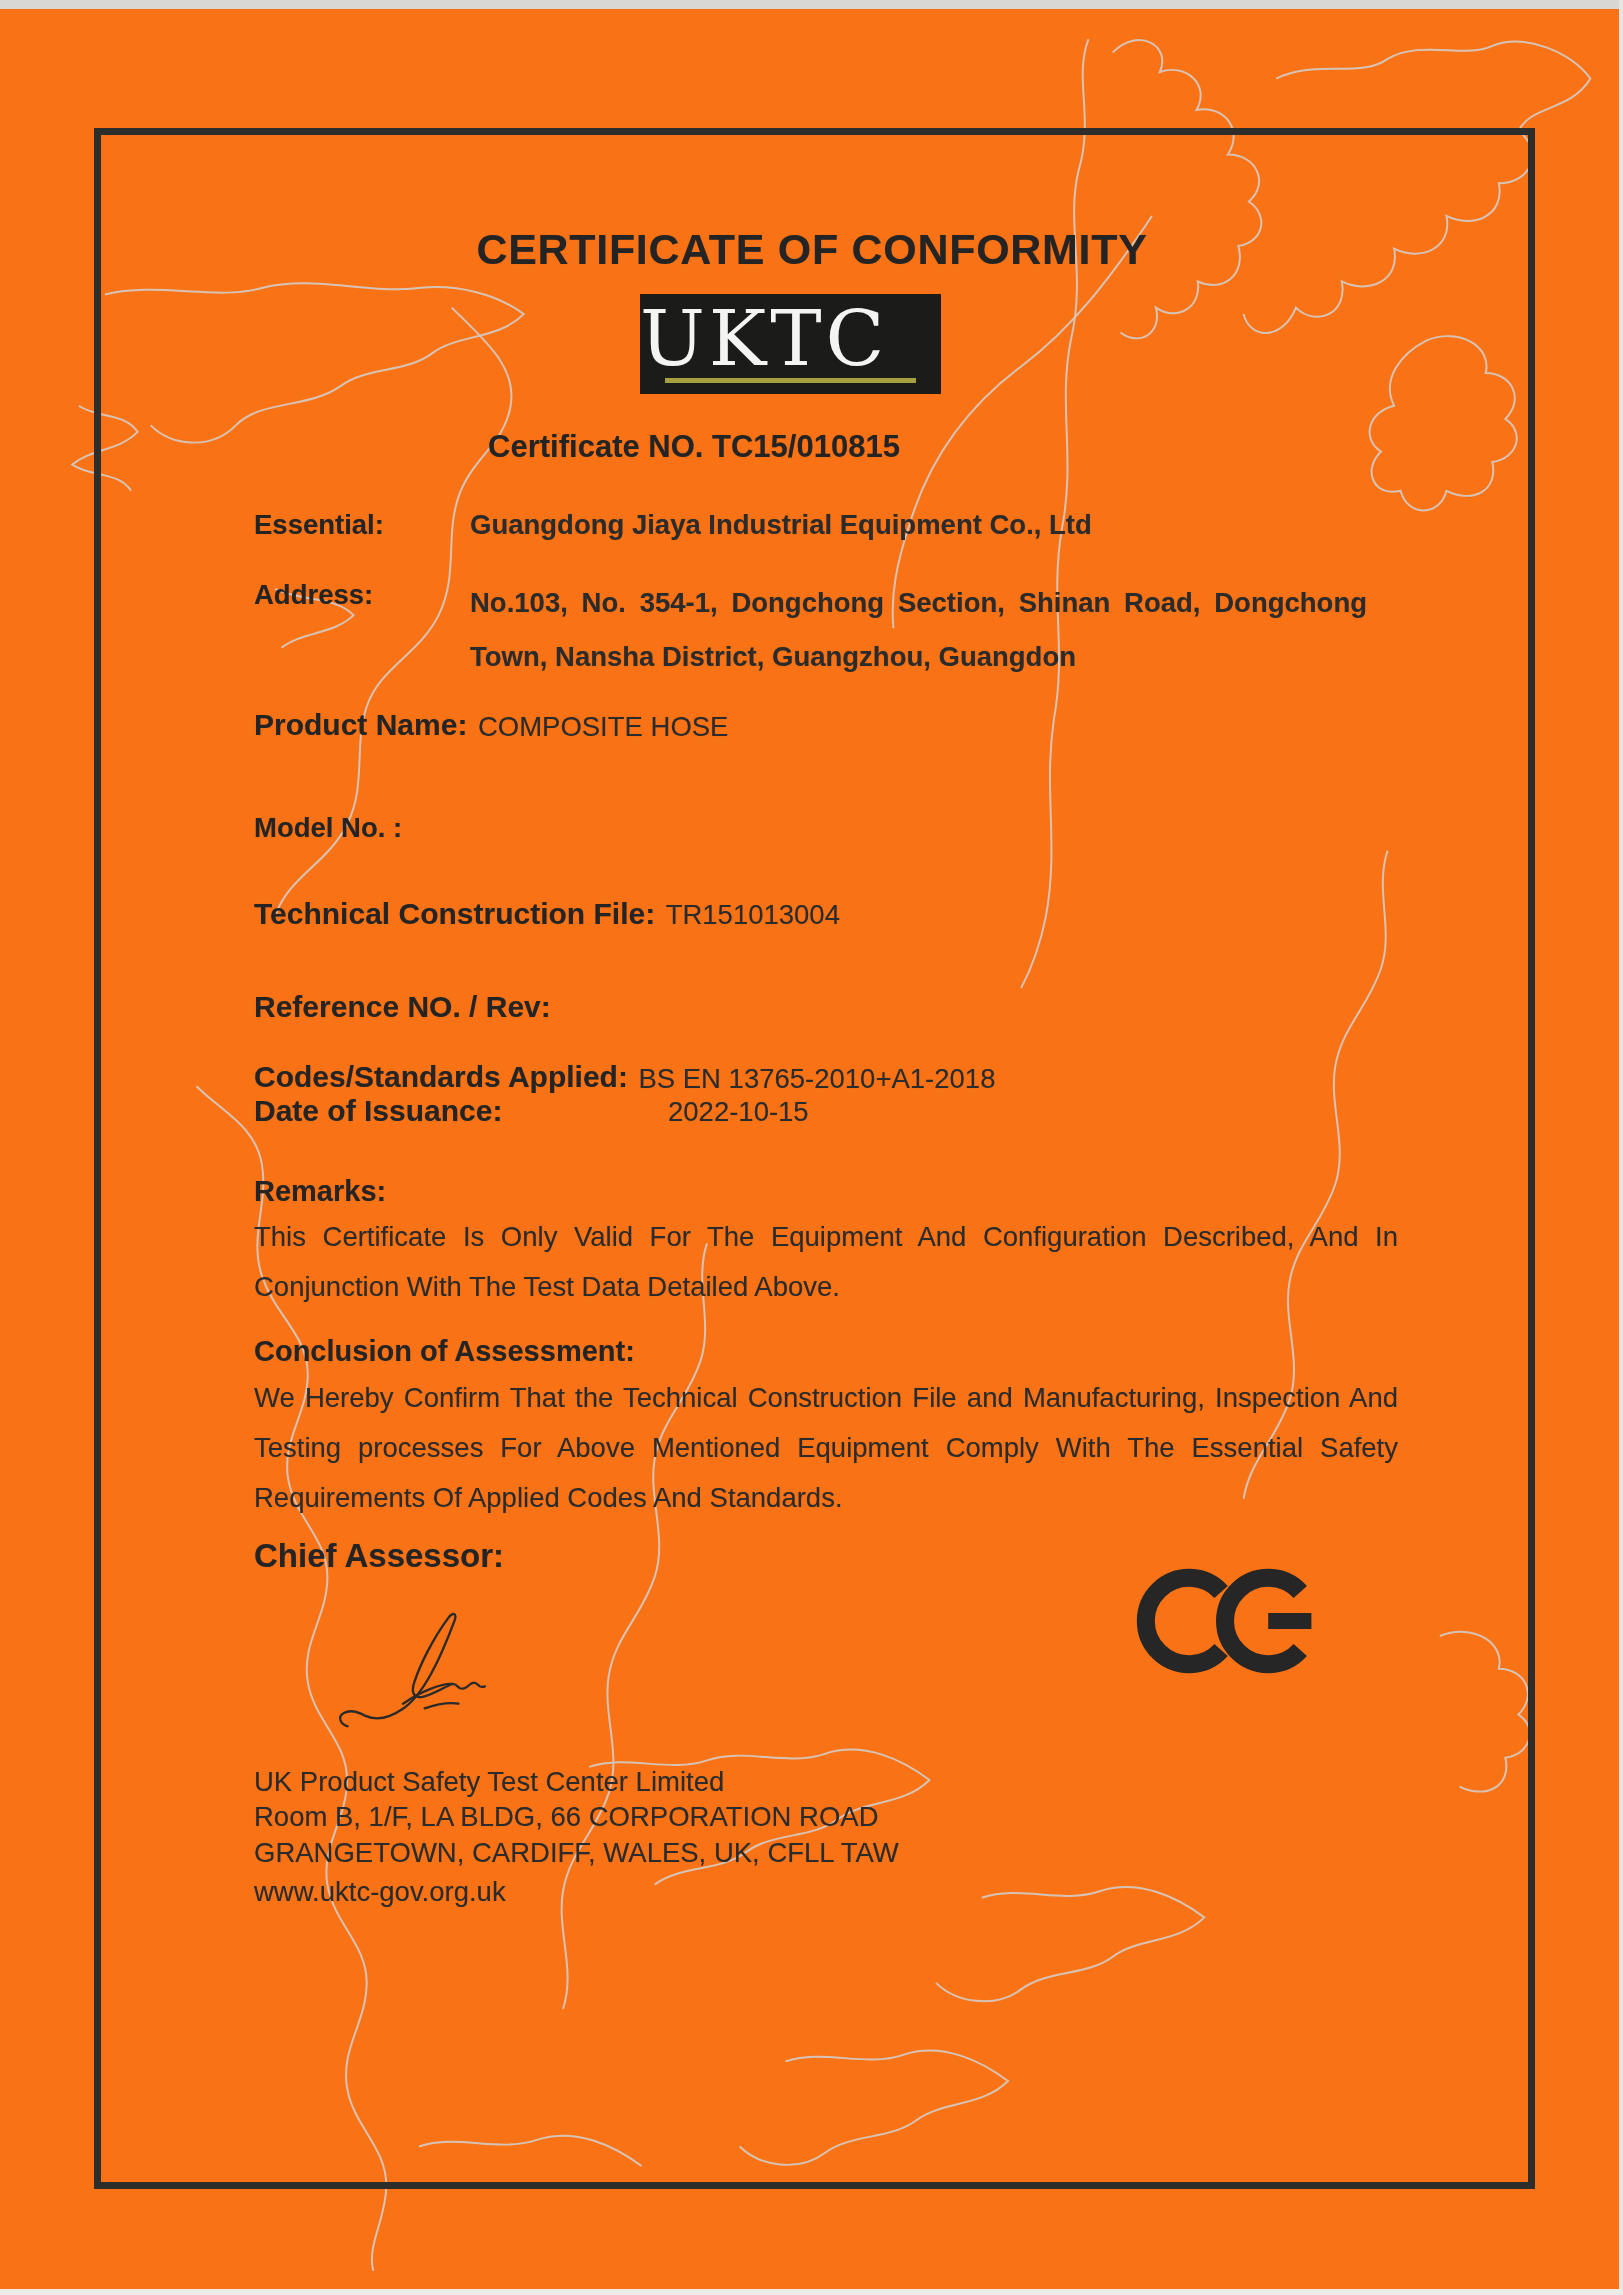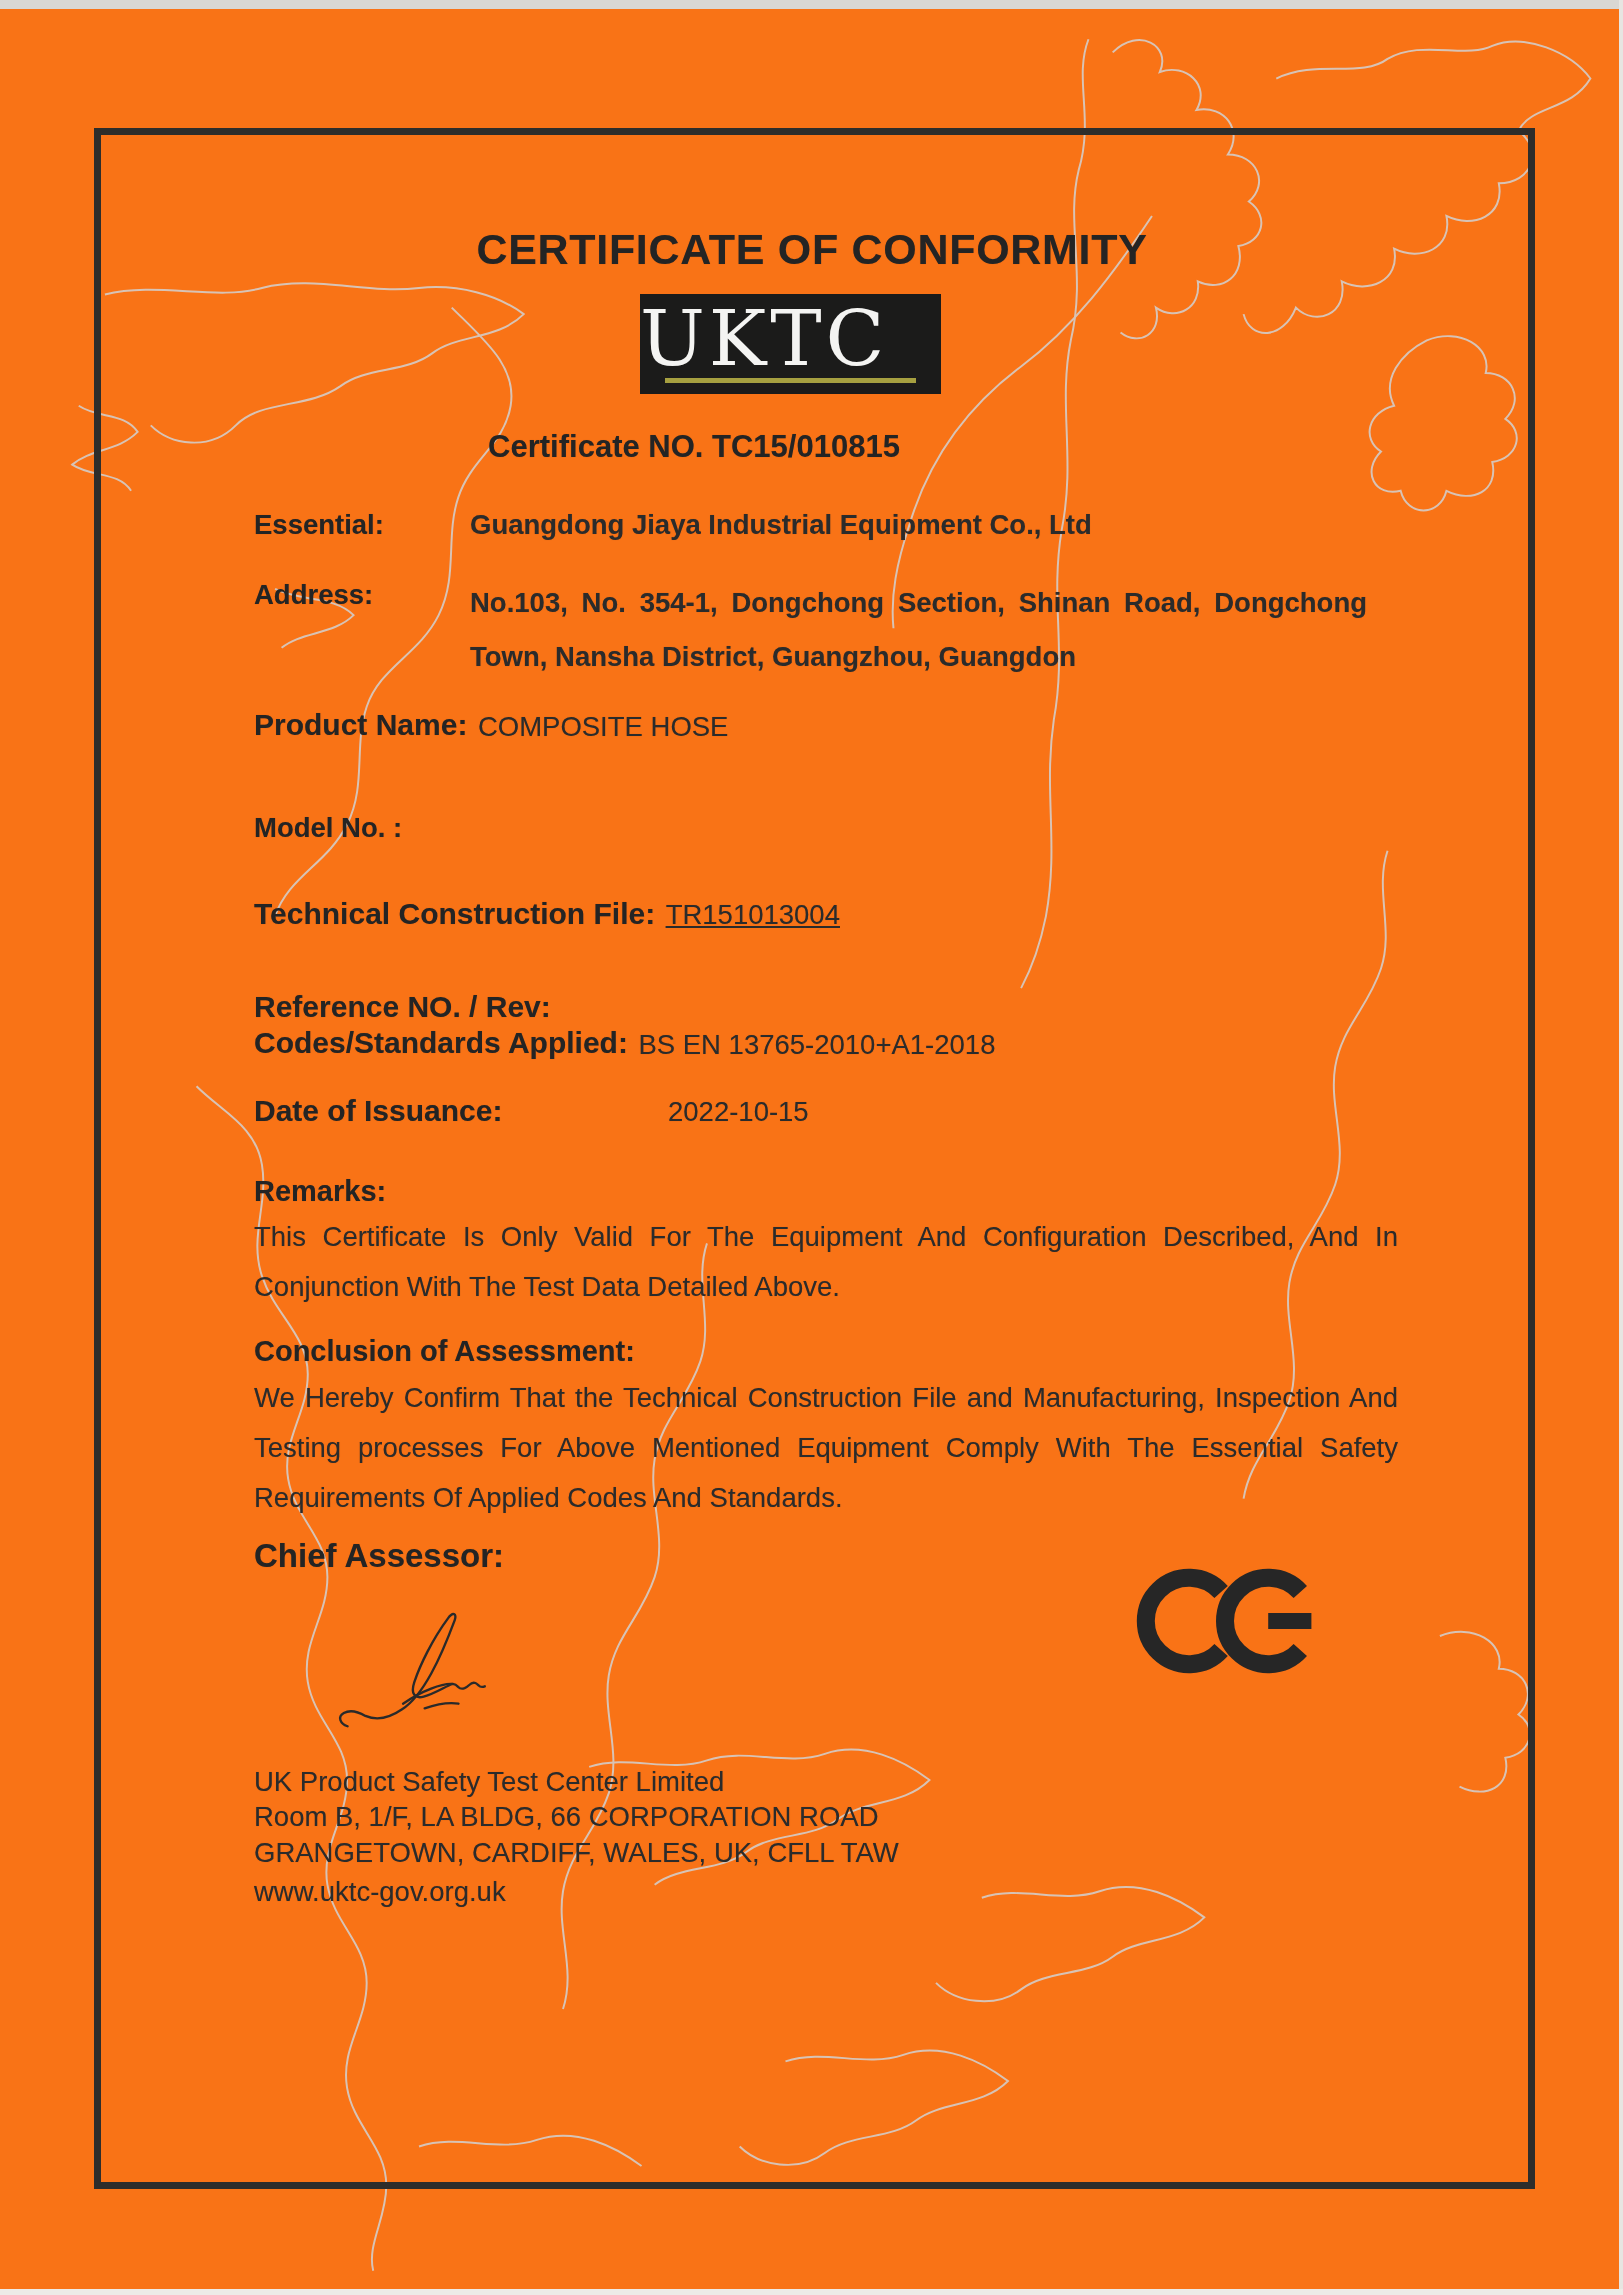--- a/index.html
+++ b/index.html
@@ -114,29 +114,29 @@
     <span class="lbl big-lbl">Product Name:</span>
     <span class="val" style="margin-top:2.6px;font-weight:500;">COMPOSITE HOSE</span>
   </div>
 
   <div class="row doc-text" style="top:812px;">
     <span class="lbl w330">Model No. :</span>
   </div>
 
   <div class="row inline-row doc-text" style="top:897px;">
     <span class="lbl big-lbl">Technical Construction File:</span>
-    <span class="val" style="margin-top:2px;font-weight:500;text-decoration:underline;">TR151013004</span>
+    <span class="val" style="margin-top:2px;font-weight:500;">TR151013004</span>
   </div>
 
   <div class="row doc-text" style="top:990px;">
     <span class="lbl big-lbl">Reference NO. / Rev:</span>
     <span class="val"></span>
   </div>
 
-  <div class="row inline-row doc-text" style="top:1026px;">
+  <div class="row inline-row doc-text" style="top:1060px;">
     <span class="lbl big-lbl">Codes/Standards Applied:</span>
     <span class="val" style="margin-top:2.6px;font-weight:500;">BS EN 13765-2010+A1-2018</span>
   </div>
 
   <div class="row doc-text" style="top:1094px;">
     <span class="lbl big-lbl w632">Date of Issuance:</span>
     <span class="val" style="margin-top:2px;font-weight:500;">2022-10-15</span>
   </div>
 
   <div class="para-label doc-text" style="top:1175px;">Remarks:</div>

